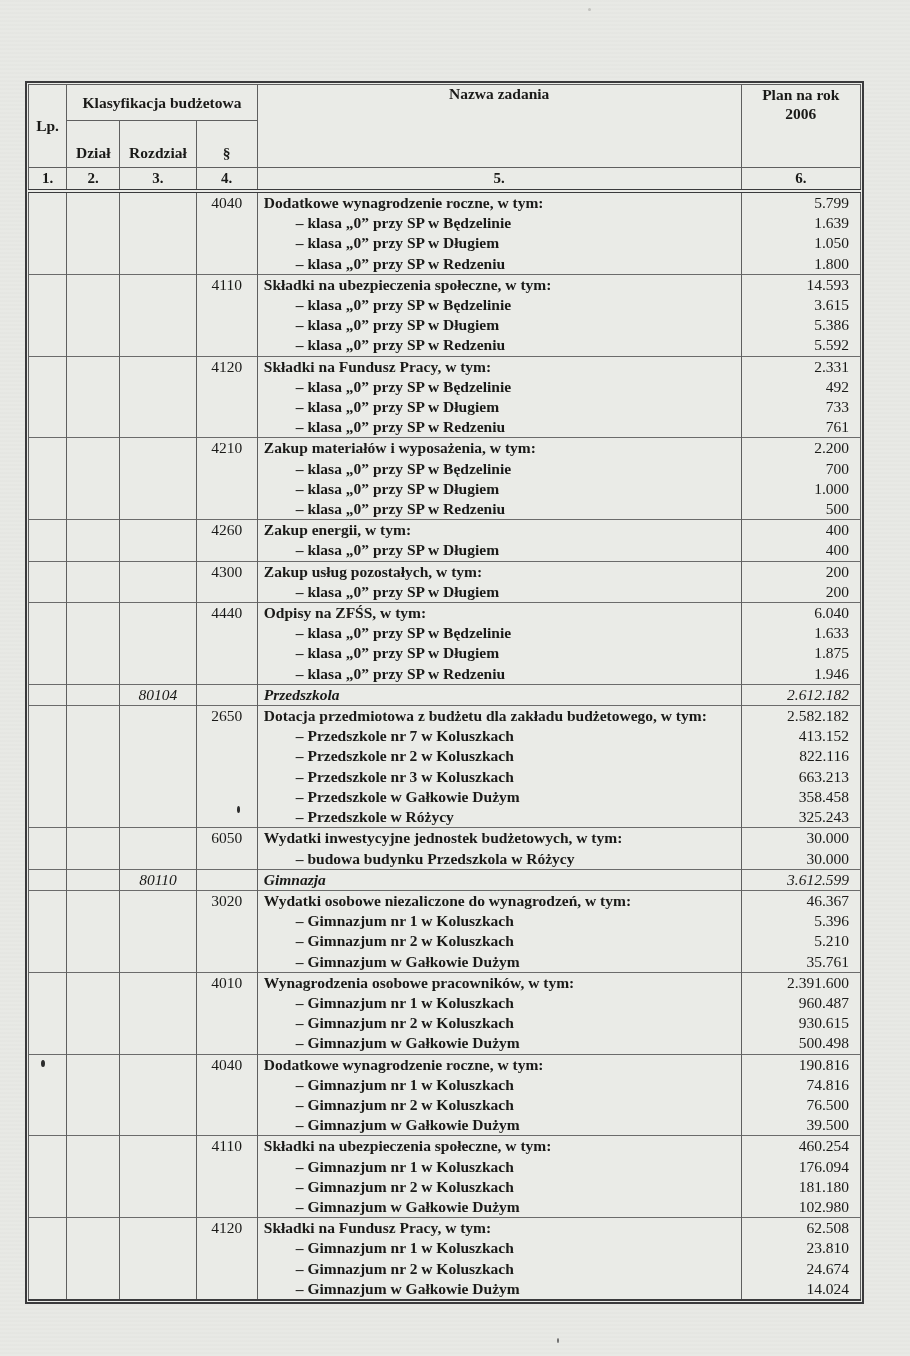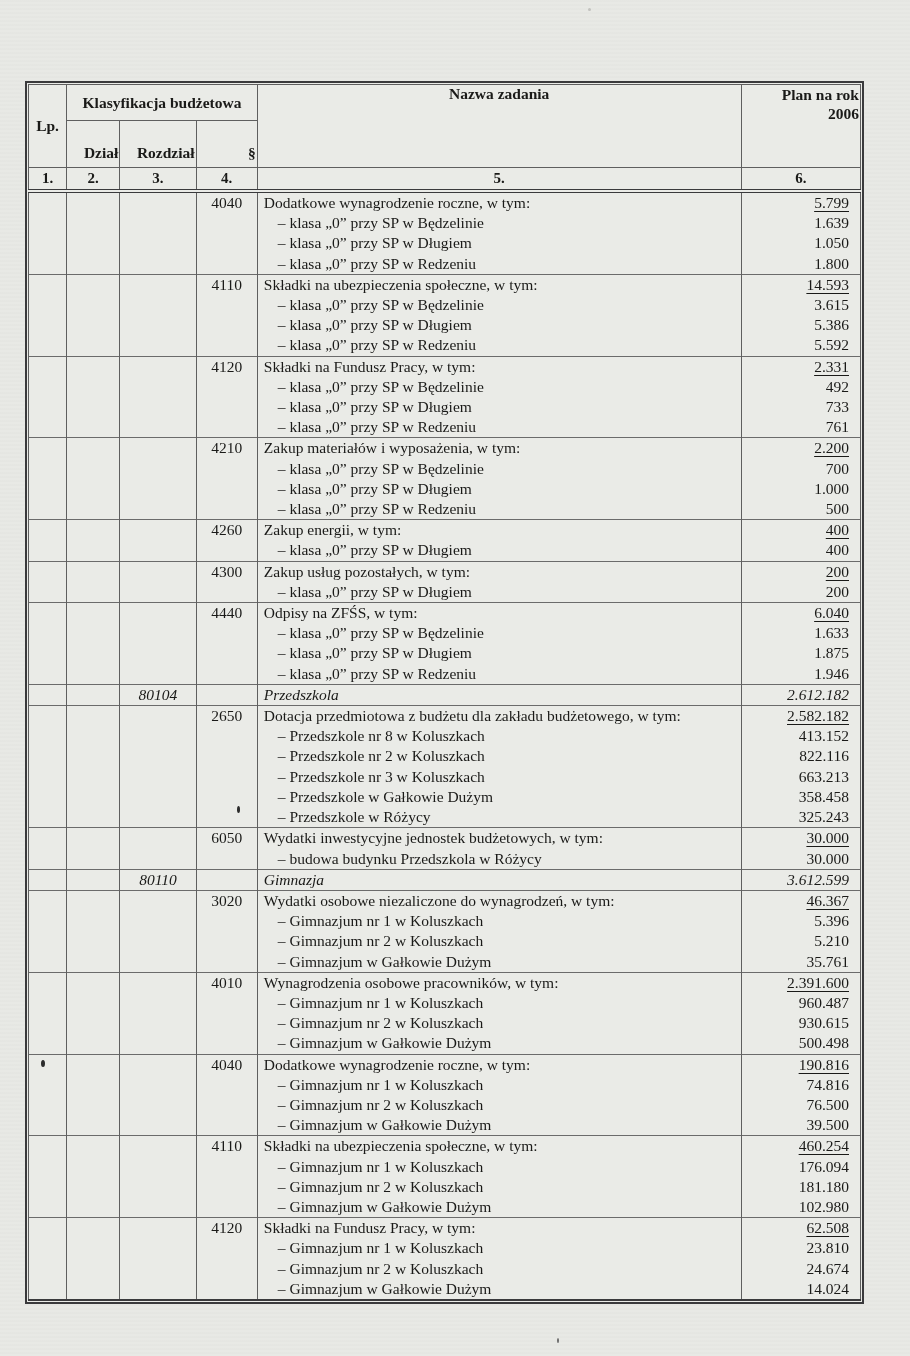--- a/index.html
+++ b/index.html
@@ -22,39 +22,39 @@
     padding:1px;
     background:#eaebe7;
   }
   table{border-collapse:collapse;width:100%;table-layout:fixed;}
   col.c1{width:38px}col.c2{width:53px}col.c3{width:76px}
   col.c4{width:61px}col.c5{width:482px}col.c6{width:119px}
 
   th,td{border:1px solid #5f5f5f;overflow:hidden;white-space:nowrap;}
   th{font-weight:bold;font-size:15.5px;text-align:center;vertical-align:middle;}
   tr.h1 th{height:33px;}
-  tr.h2 th{height:40px;vertical-align:bottom;padding-bottom:5px;text-align:right;}
+  tr.h2 th{height:40px;vertical-align:bottom;padding-bottom:5px;}
   th.v-top{vertical-align:top;padding-top:0;}
-  th.plan-h div{line-height:19px;text-align:right;}
+  th.plan-h div{line-height:19px;}
   tr.hnum th{height:19px;border-bottom:4px double #3a3a3c;font-size:15px;}
 
   tbody td{
     height:20.2px;line-height:20.2px;font-size:15.5px;
     border-top:none;border-bottom:none;
     padding:0;
   }
   tbody tr.group-start td{border-top:1px solid #6b6b6b;}
   tbody tr:last-child td{border-bottom:2px solid #3a3a3c;}
 
-  td.name-cell{padding-left:6px;}
-  tr.item td.name-cell{padding-left:20px;}
+  td.name-cell{padding-left:6px;font-weight:bold;}
+  tr.item td.name-cell{padding-left:38px;}
   td.amount-cell{text-align:right;padding-right:11px;}
   td.paragraf-cell,td.rozdzial-cell{text-align:center;}
   tr.rozdzial-row td{font-style:italic;}
-  span.total{text-decoration:underline;text-underline-offset:3px;}
+  span.total{text-underline-offset:3px;}
 
   .speck{position:absolute;background:#2c2c2c;border-radius:50%;}
 </style>
 </head>
 <body>
 
 <div class="sheet">
   <div class="table-frame">
     <table>
       <colgroup>
@@ -296,21 +296,21 @@
             <td class="rozdzial-cell"></td>
             <td class="paragraf-cell">2650</td>
             <td class="name-cell">Dotacja przedmiotowa z budżetu dla zakładu budżetowego, w tym:</td>
             <td class="amount-cell"><span class="total">2.582.182</span></td>
           </tr>
           <tr class="item">
             <td class="lp-cell"></td>
             <td class="dzial-cell"></td>
             <td class="rozdzial-cell"></td>
             <td class="paragraf-cell"></td>
-            <td class="name-cell">–  Przedszkole nr 8 w Koluszkach</td>
+            <td class="name-cell">–  Przedszkole nr 7 w Koluszkach</td>
             <td class="amount-cell">413.152</td>
           </tr>
           <tr class="item">
             <td class="lp-cell"></td>
             <td class="dzial-cell"></td>
             <td class="rozdzial-cell"></td>
             <td class="paragraf-cell"></td>
             <td class="name-cell">–  Przedszkole nr 2 w Koluszkach</td>
             <td class="amount-cell">822.116</td>
           </tr>

